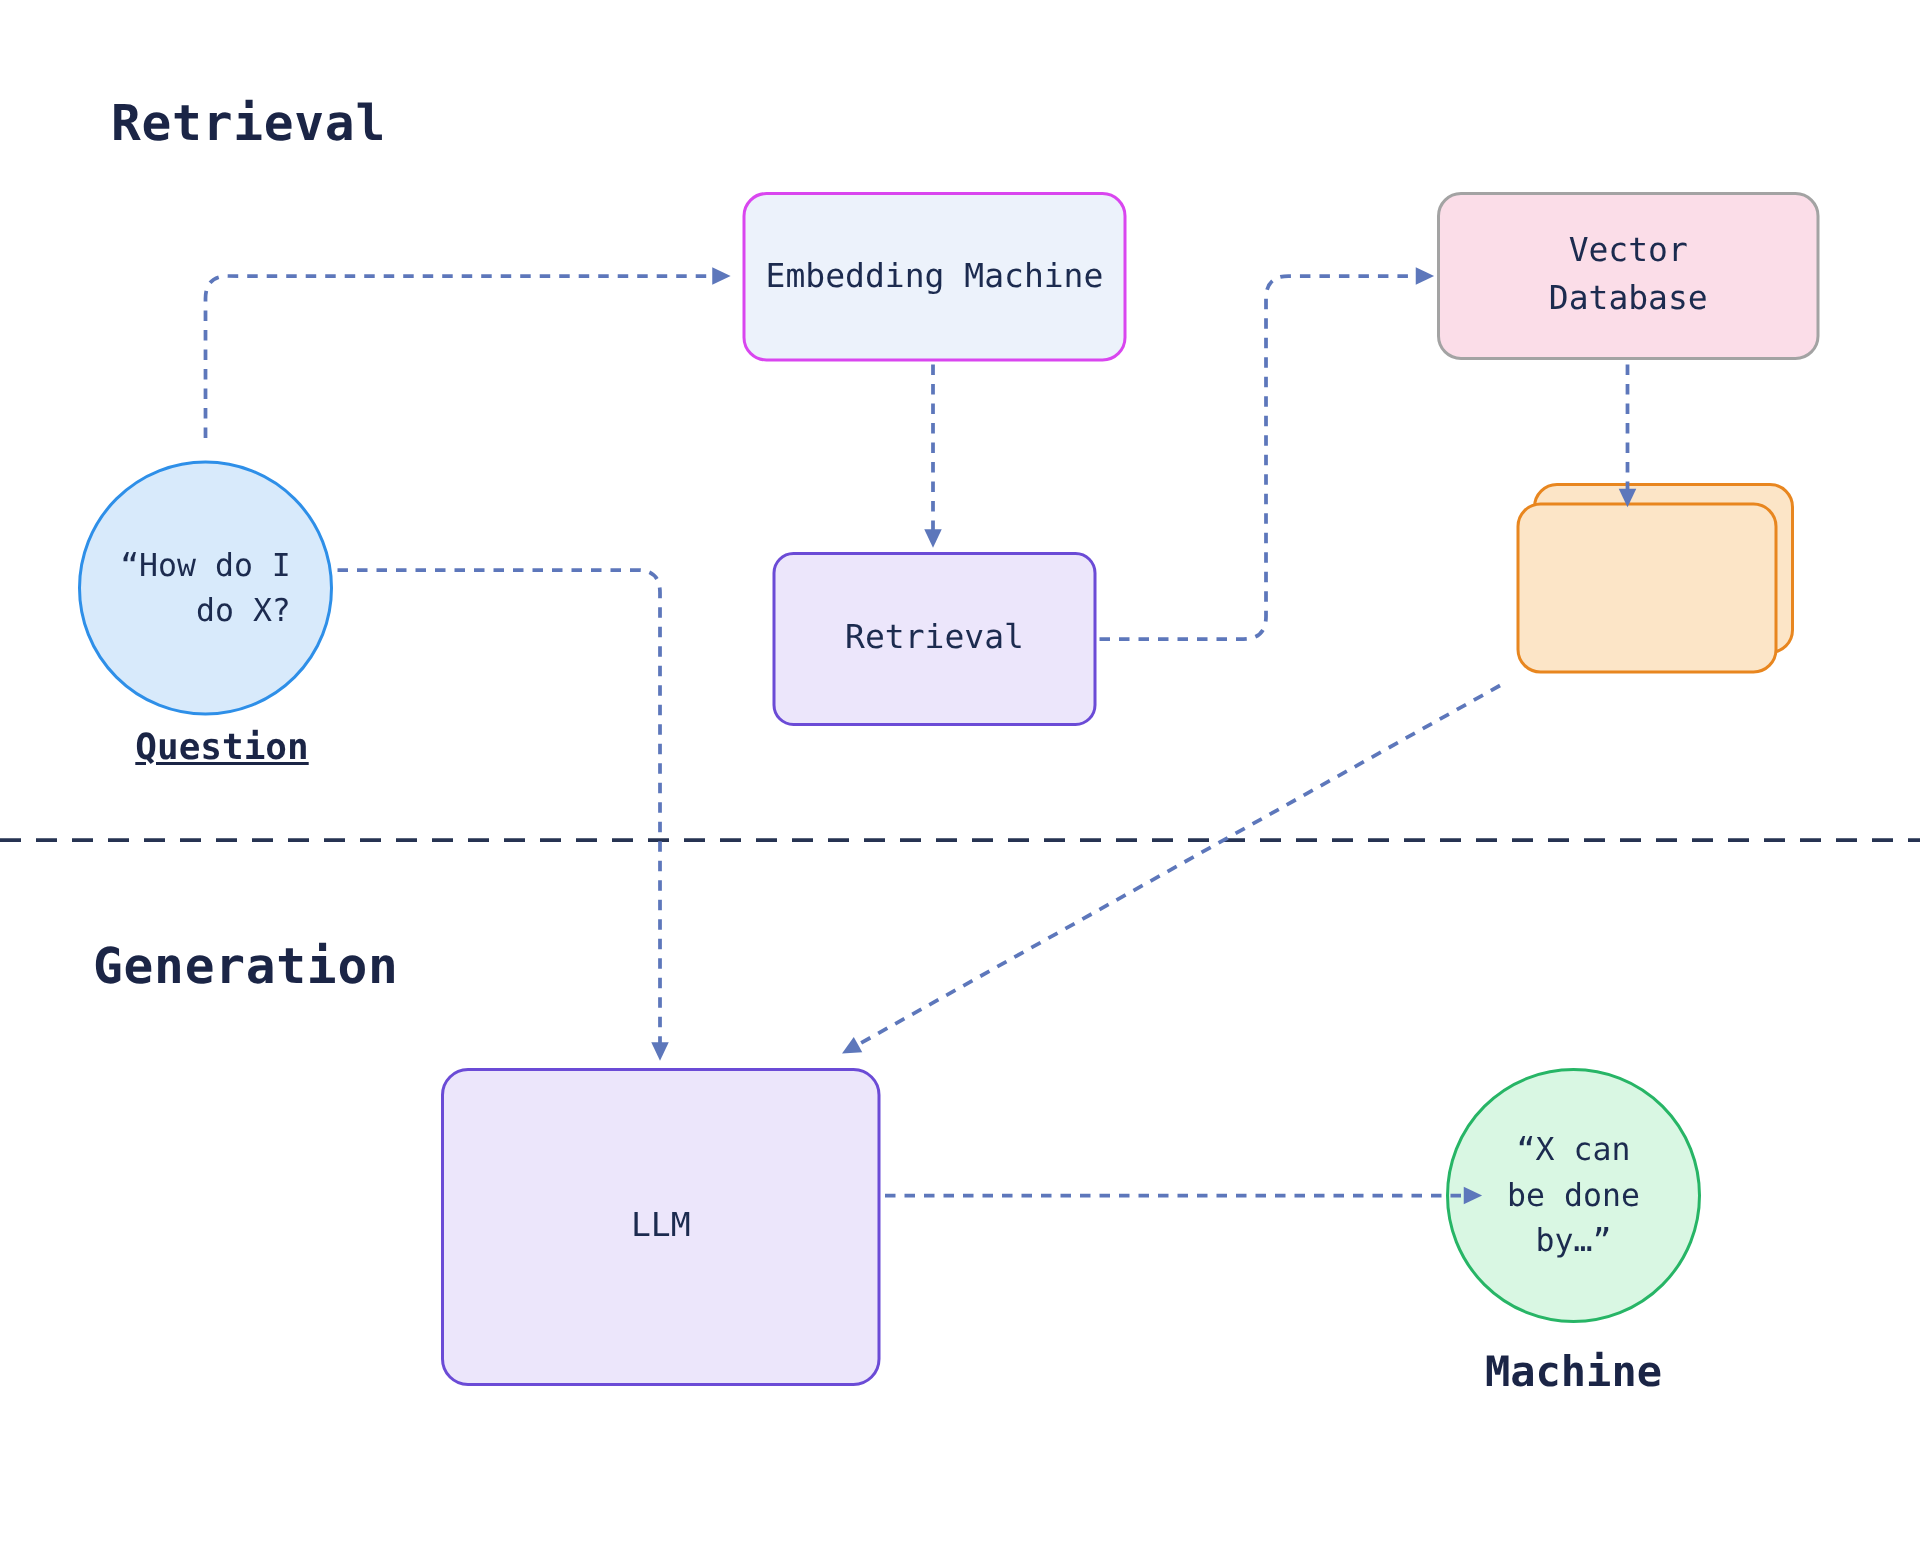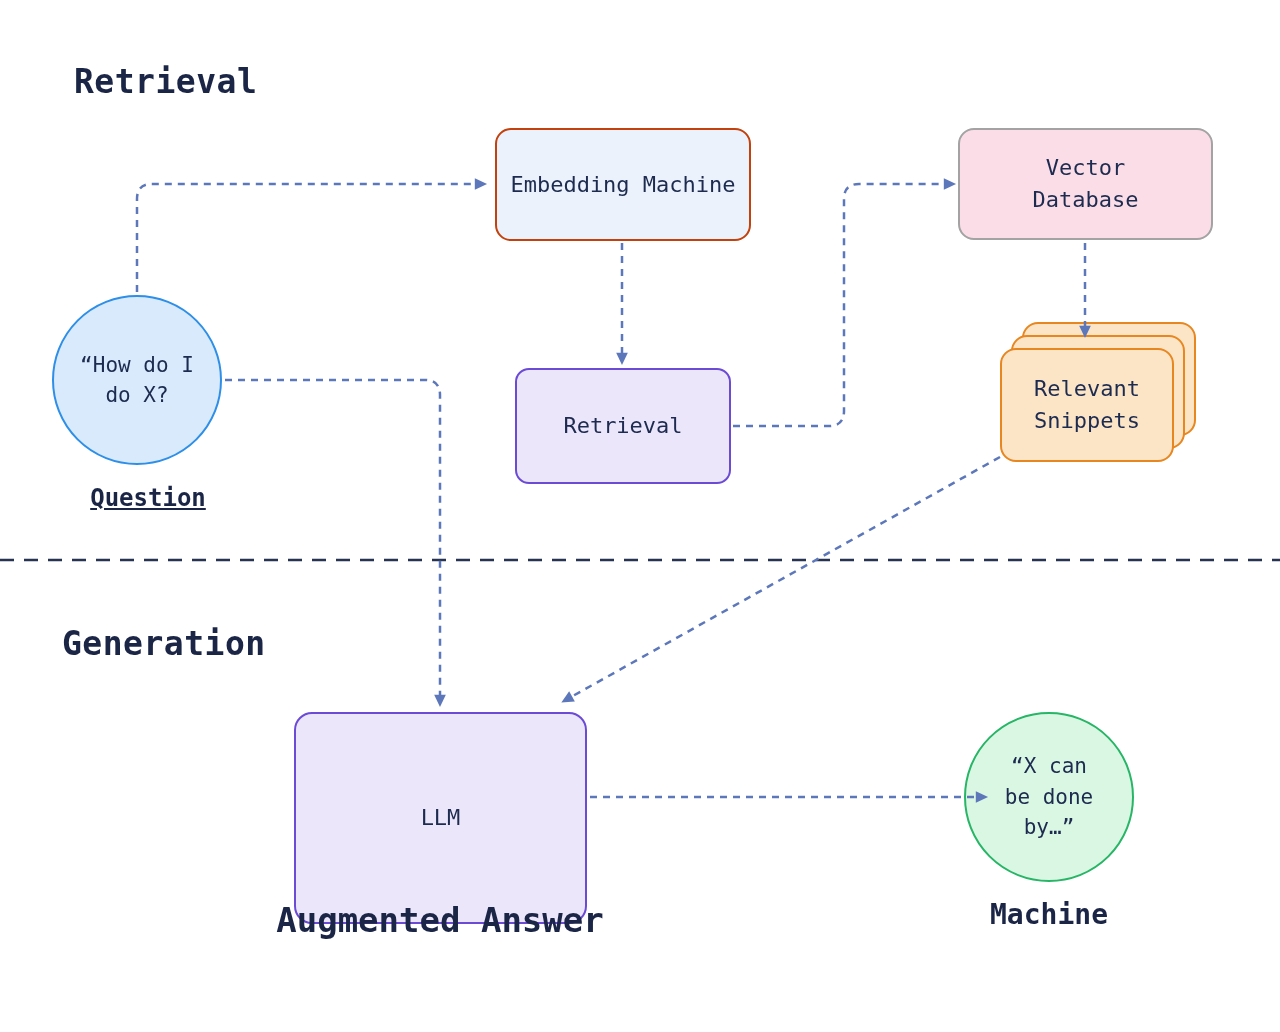--- a/index.html
+++ b/index.html
@@ -58,21 +58,21 @@
   .node-label, .bubble-text {
     white-space: pre-line;
     color: #1c2b4f;
     line-height: 1.45;
   }
 
   .box { border-radius: 16px; }
 
   .embedding-machine {
     left: 495px; top: 128px; width: 256px; height: 113px;
-    background: #ecf2fb; border: 2px solid #c2410c;
+    background: #ecf2fb; border: 2px solid #d946ef;
   }
   .embedding-machine .node-label { font-size: 22px; }
 
   .vector-database {
     left: 958px; top: 128px; width: 255px; height: 112px;
     background: #fbdde8; border: 2px solid #a3a3a3;
   }
   .vector-database .node-label { font-size: 22px; }
 
   .embedding-box {
@@ -85,22 +85,22 @@
     left: 294px; top: 712px; width: 293px; height: 212px;
     background: #ece6fb; border: 2px solid #6b4bd6; border-radius: 18px;
   }
   .llm-box .node-label { font-size: 22px; }
 
   
   .circle {
     border-radius: 50%;
   }
   .question-circle {
-    left: 52px; top: 295px; width: 170px; height: 170px;
-    background: #d8eafb; border: 2px solid #2e8fe8;
+    left: 52px; top: 307px; width: 170px; height: 170px;
+    background: #d8eafb; border: 2px solid #2e8fe8; text-align: right;
   }
   .answer-circle {
     left: 964px; top: 712px; width: 170px; height: 170px;
     background: #d9f7e3; border: 2px solid #27b566; text-align: center;
   }
   .bubble-text { font-size: 21px; }
 
   
   .snippets-stack {
     position: absolute;
@@ -181,30 +181,25 @@
   </div>
   <div class="caption question-caption">Question</div>
 
   <div class="node box embedding-box">
     <span class="node-label">Retrieval</span>
   </div>
 
   <div class="snippets-stack">
     <div class="snippet-card back"></div>
     <div class="snippet-card mid"></div>
-    <div class="snippet-card front">
-      <span class="node-label">Relevant
-Snippets</span>
-    </div>
   </div>
 
   <div class="node box llm-box">
     <span class="node-label">LLM</span>
   </div>
-  <div class="caption augmented-answer-caption">Augmented Answer</div>
 
   <div class="node circle answer-circle">
     <span class="bubble-text">“X can
 be done
 by…”</span>
   </div>
   <div class="caption answer-caption">Machine</div>
 
 </div>
 

